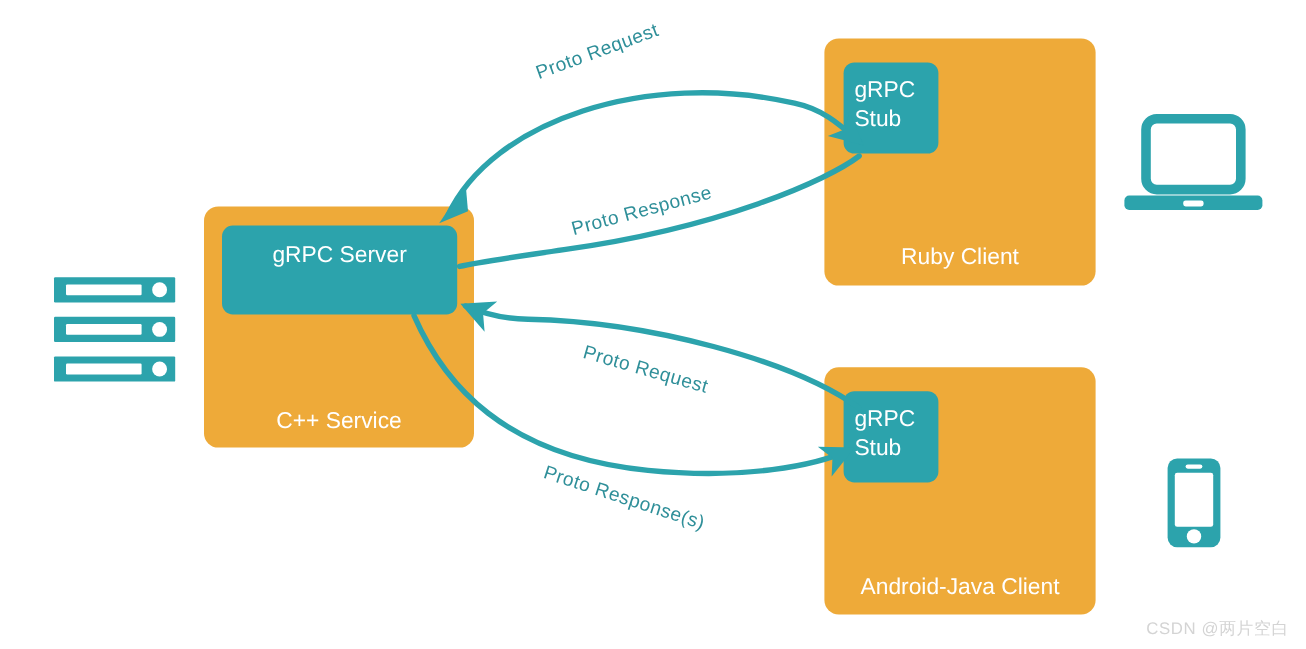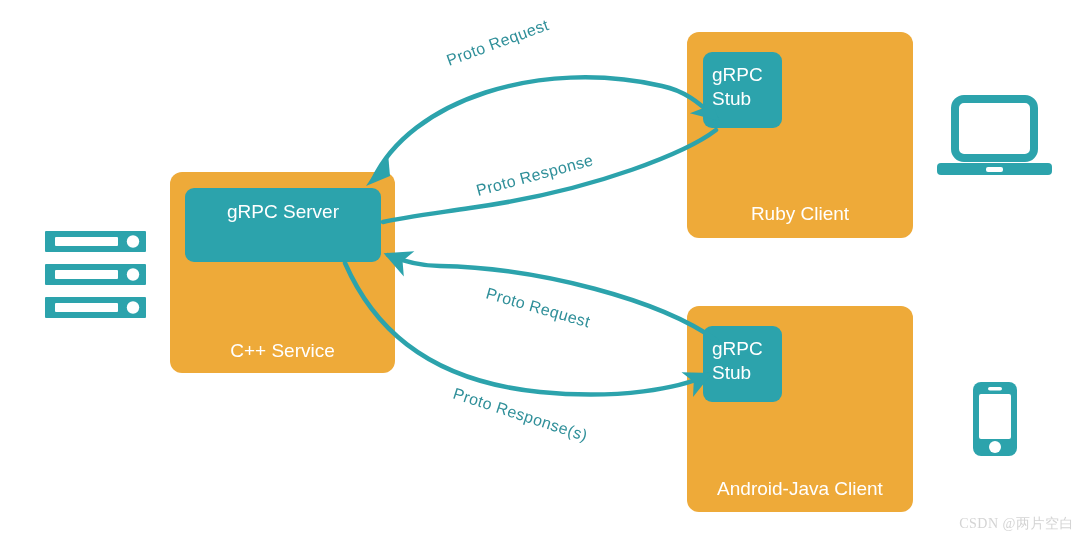--- a/index.html
+++ b/index.html
@@ -49,21 +49,21 @@
     font-family: "Liberation Sans", sans-serif;
     fill: #2f8f99;
     font-size: 16px;
     font-weight: 400;
     letter-spacing: 0.4px;
   }
   .watermark-text {
     position: absolute;
     right: 14px;
     bottom: 8px;
-    font-family: Liberation Serif, serif;
+    font-family: Liberation Sans, sans-serif;
     font-size: 14px;
     color: #d4d4d4;
     letter-spacing: 0.5px;
     white-space: nowrap;
   }
 </style>
 </head>
 <body>
 
 <div id="diagram-root">

